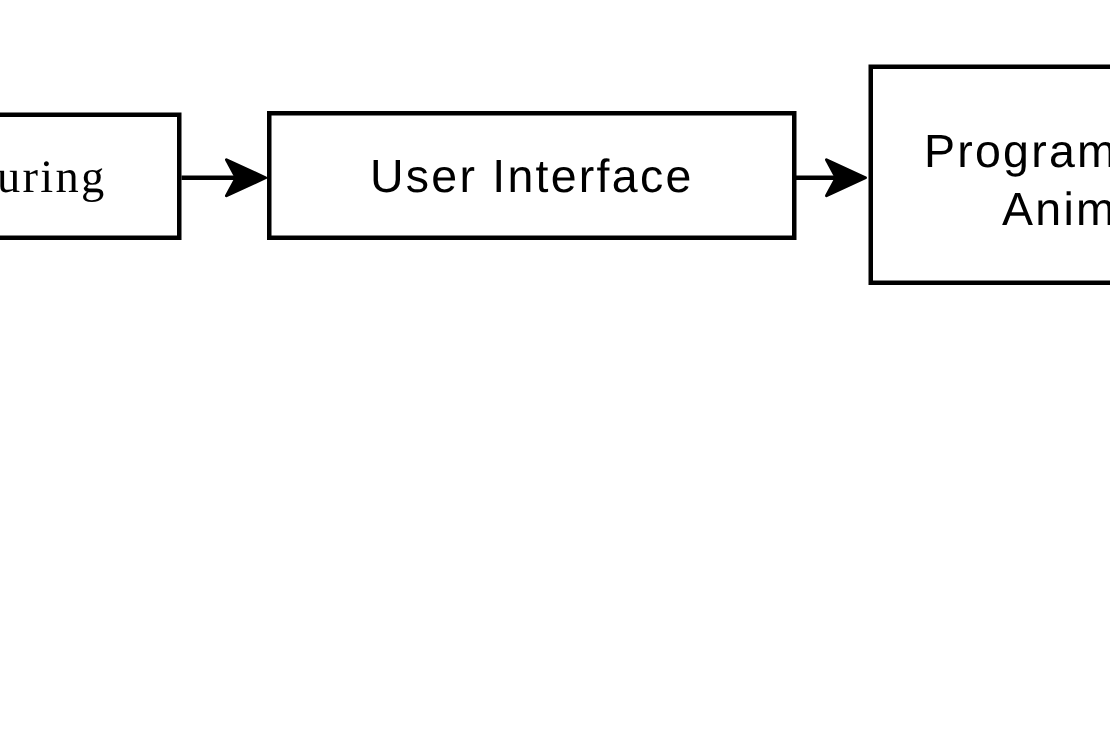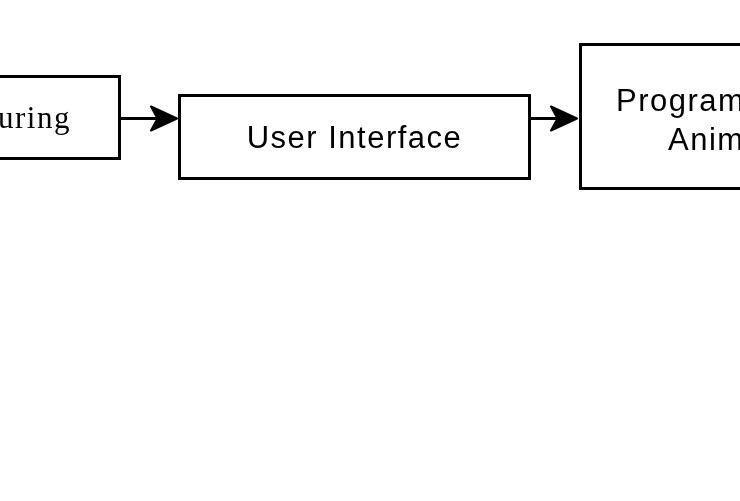--- a/index.html
+++ b/index.html
@@ -29,21 +29,20 @@
   .node-left {
     left: -160px; top: 75px;
     width: 281px; height: 85px;
   }
   .node-mid {
     left: 178px; top: 74px;
     width: 353px; height: 86px;
     display: flex;
     align-items: center;
     justify-content: center;
-    margin-top: 20px;
   }
   .node-right {
     left: 579px; top: 43px;
     width: 245px; height: 147px;
   }
   .label {
     font-size: 31px;
     line-height: 31px;
     letter-spacing: 1.5px;
     white-space: nowrap;

